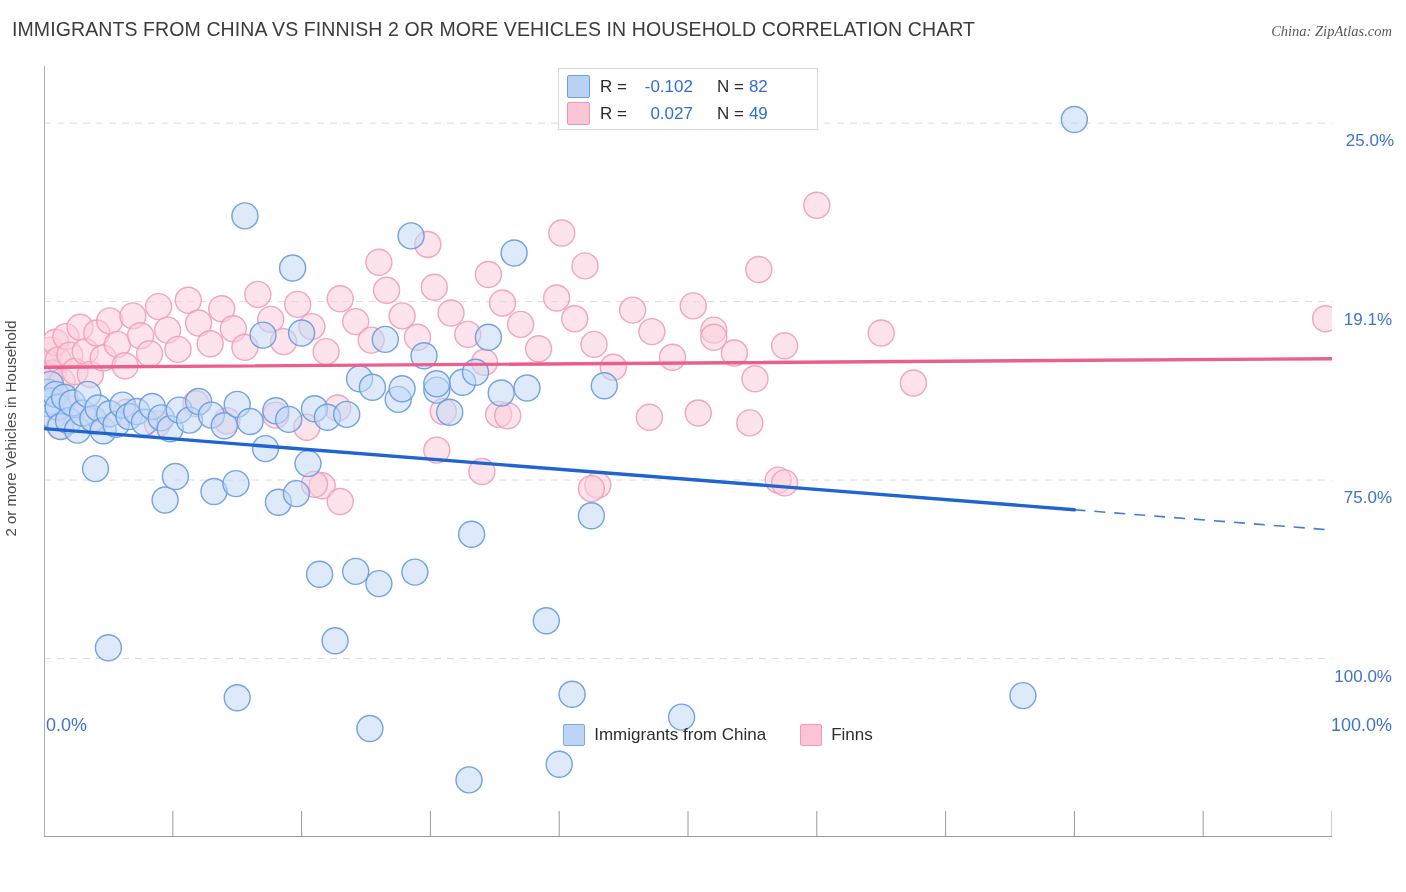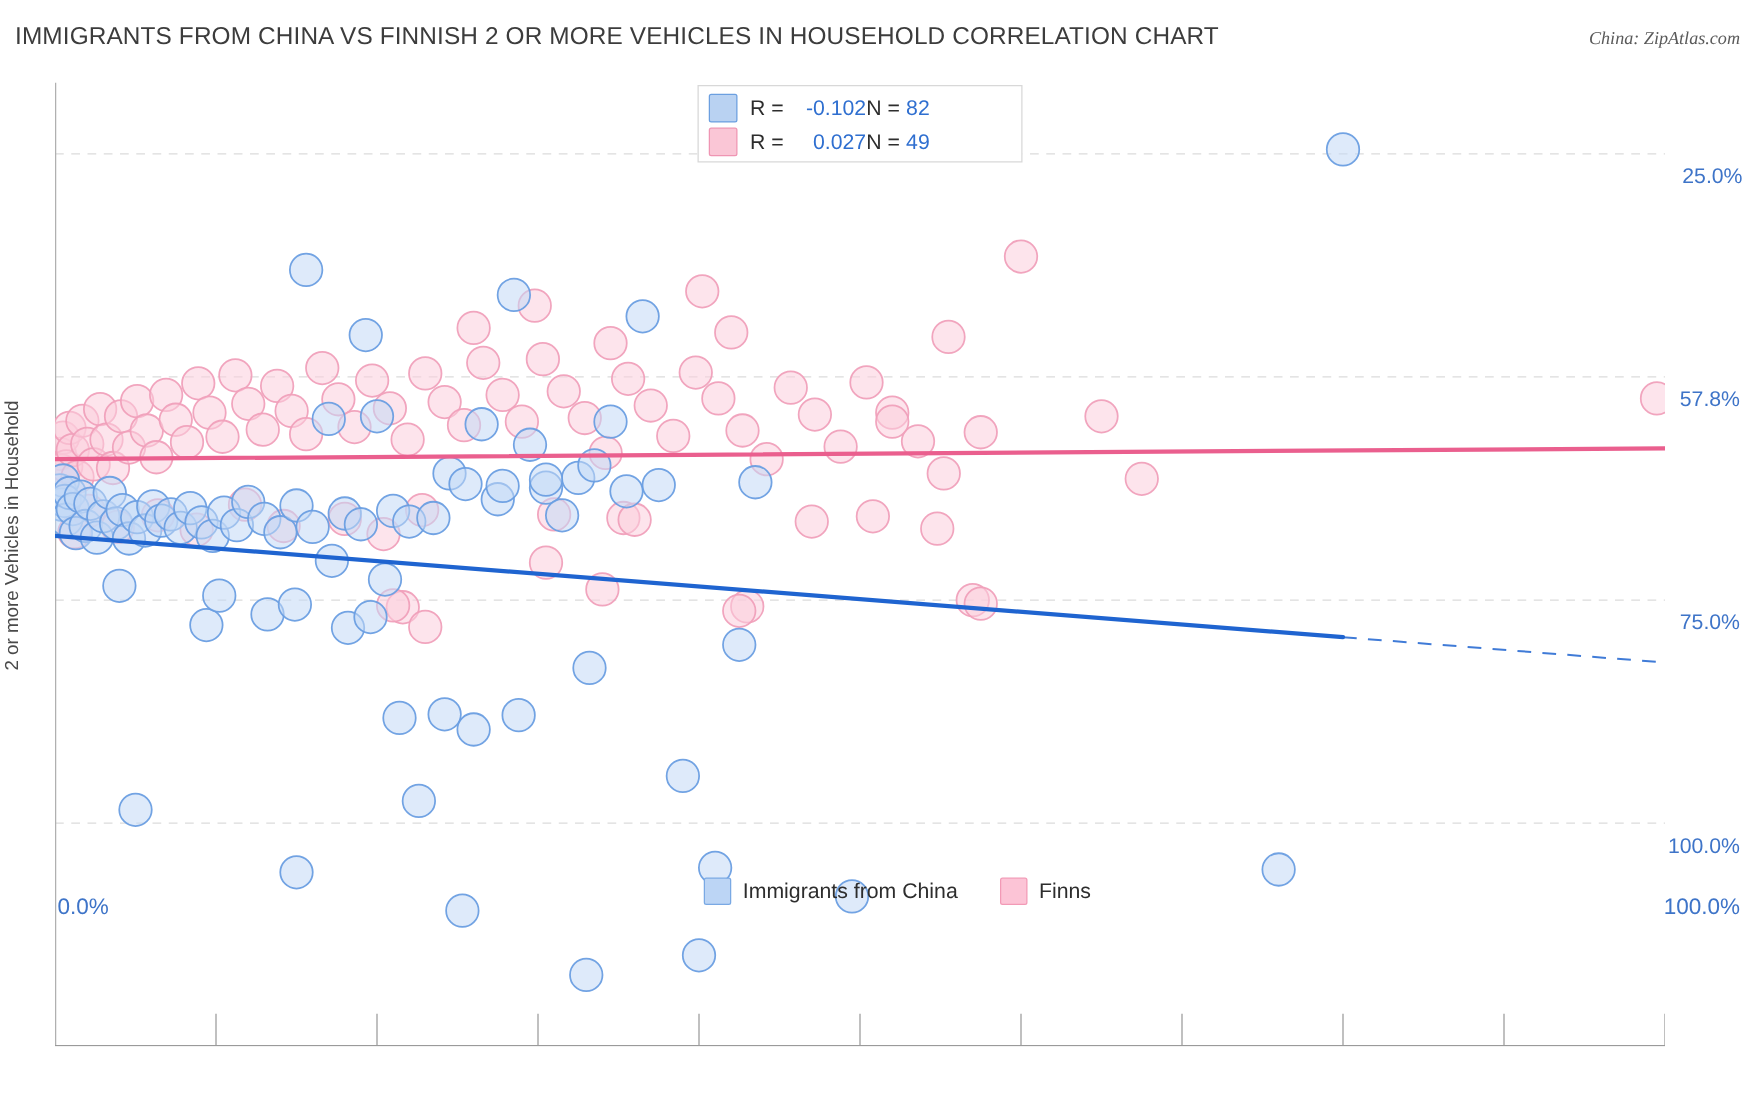--- a/index.html
+++ b/index.html
@@ -115,28 +115,29 @@
     flex: 0 0 auto;
   }
   .swatch.blue { background: #b9d2f2; border: 1.5px solid #6b9fe0; }
   .swatch.pink { background: #fac6d6; border: 1.5px solid #ef95b3; }
   .corr-eq { color: #2d2d2d; margin-right: 4px; }
   .corr-val {
     color: #2f6fd0;
     width: 62px;
     display: inline-block;
     text-align: right;
+    margin-right: 24px;
   }
   .corr-n { color: #2d2d2d; margin-right: 5px; }
   .corr-nval { color: #2f6fd0; }
   #series-legend {
     position: absolute;
     left: 0;
     right: 0;
-    bottom: 28px;
+    bottom: 6px;
     display: flex;
     justify-content: center;
     align-items: center;
     gap: 34px;
     font-size: 17px;
     color: #2d2d2d;
     margin-left: 30px;
   }
   .series-item { display: flex; align-items: center; gap: 9px; }
   .series-swatch { width: 20px; height: 20px; border-radius: 2px; }
@@ -383,21 +384,21 @@
     </svg>
   </div>
 
   <div id="y-axis-title">
     <span>2 or more Vehicles in Household</span>
   </div>
 
   <div id="y-tick-labels">
       <div class="y-tick-label" style="top: 666.528px; right: 14px;">100.0%</div>
       <div class="y-tick-label" style="top: 488.056px; right: 14px;">75.0%</div>
-      <div class="y-tick-label" style="top: 309.583px; right: 14px;">57.8%</div>
+      <div class="y-tick-label" style="top: 309.583px; right: 14px;">19.1%</div>
       <div class="y-tick-label" style="top: 131.111px; right: 12px;">25.0%</div>
     </div>
 
   <div id="corr-legend">
     <div class="corr-row" id="corr-row-0">
       <span class="swatch blue"></span>
       <span class="corr-eq">R =</span>
       <span class="corr-val">-0.102</span>
       <span class="corr-n">N =</span>
       <span class="corr-nval">82</span>

